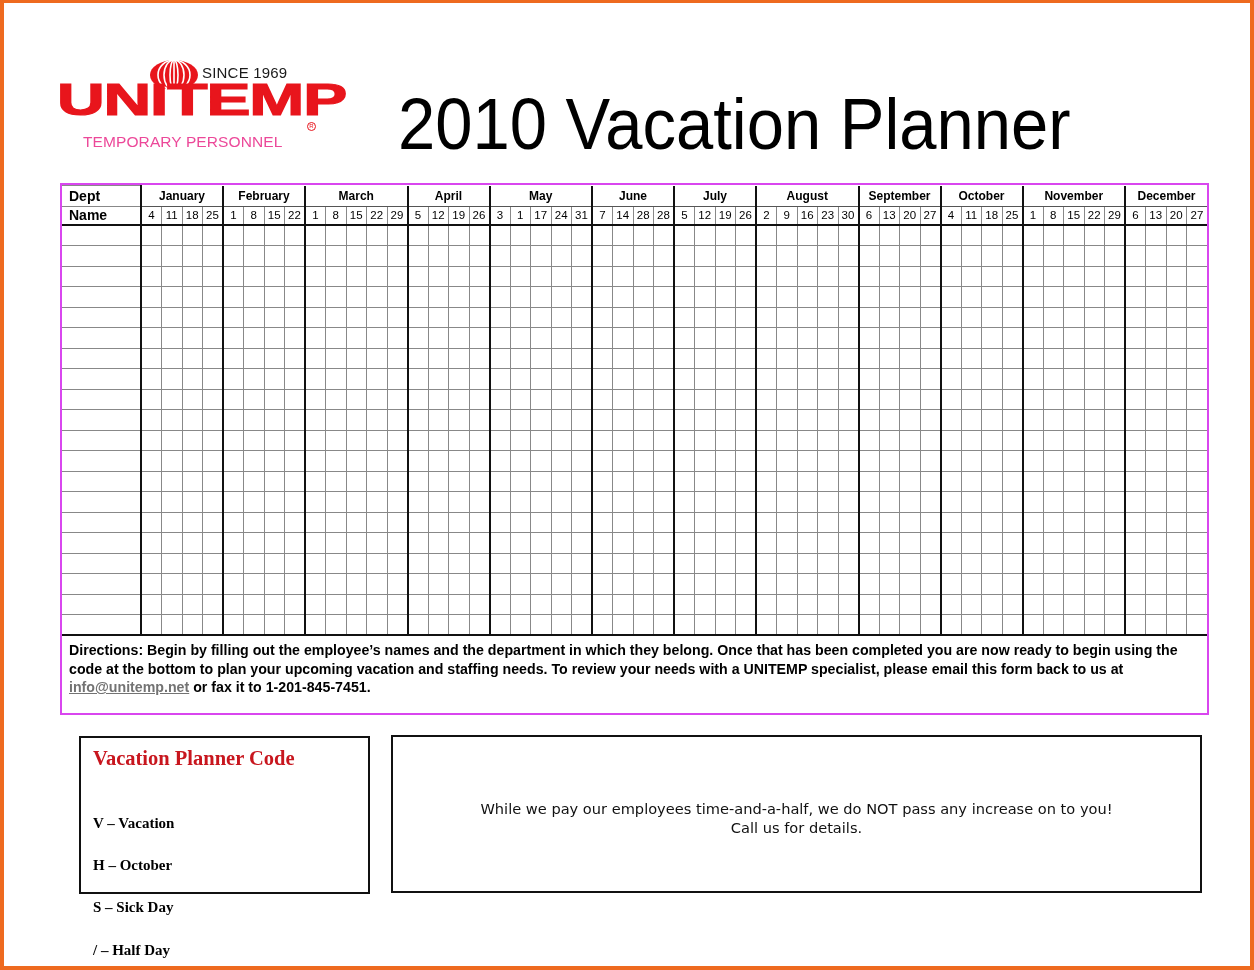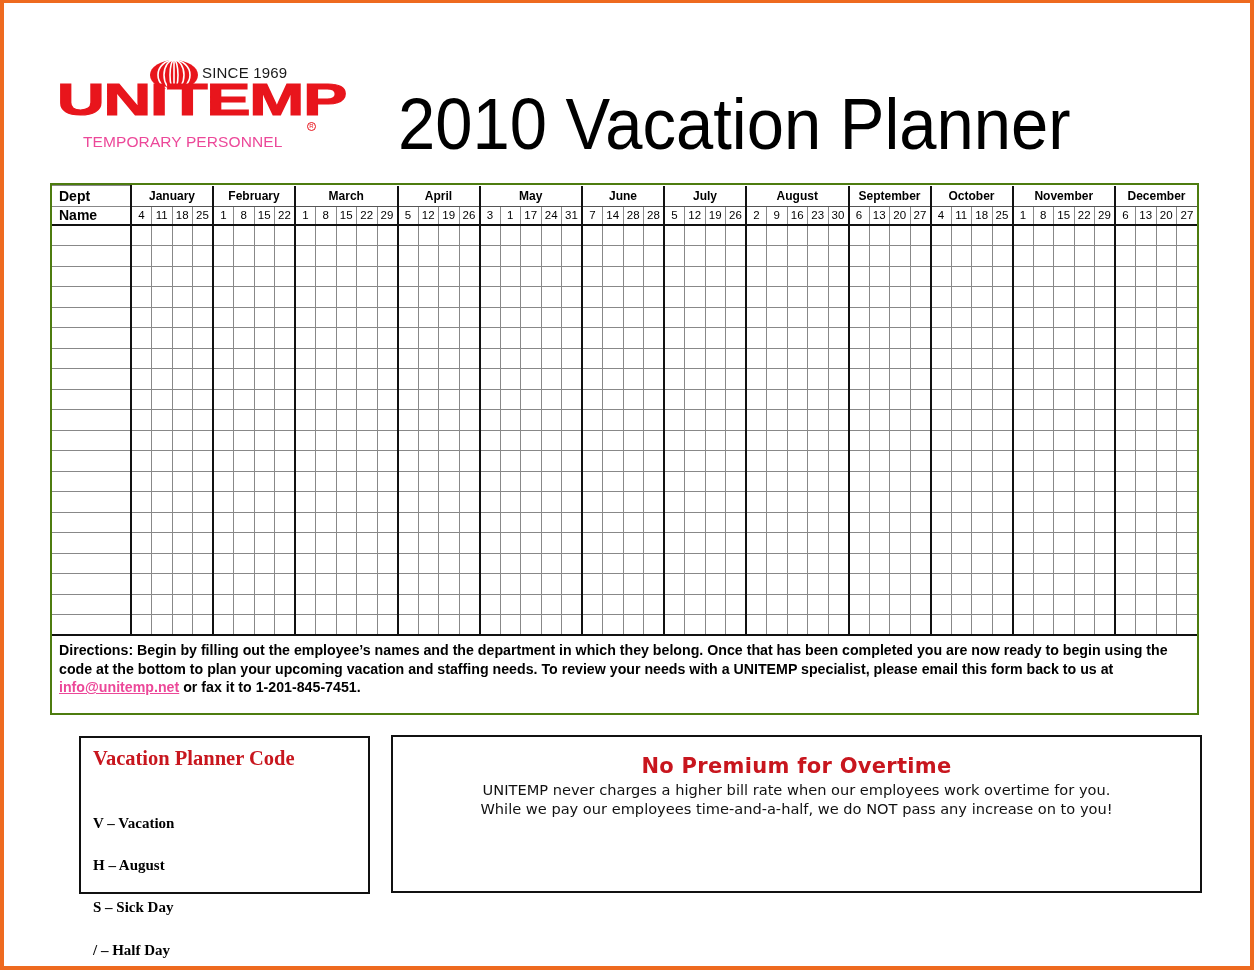--- a/index.html
+++ b/index.html
@@ -34,22 +34,22 @@
     letter-spacing: 0.1px;
   }
 
   .title {
     position: absolute; left: 398px; top: 88px; font-size: 72px; font-weight: normal;
     line-height: 1; white-space: nowrap; transform: scaleX(0.93); transform-origin: left top;
   }
 
   
   .planner {
-    position: absolute; left: 50px; top: 183px; width: 1149px; height: 532px;
-    border: 2px solid #4d7c0f;
+    position: absolute; left: 60px; top: 183px; width: 1149px; height: 532px;
+    border: 2px solid #d946ef;
   }
   table.grid { border-collapse: collapse; table-layout: fixed; position: absolute; left: 0; top: 0; }
   table.grid td, table.grid th {
     border: 1px solid #888; height: 20.5px; padding: 0; font-size: 11px; font-weight: normal;
     text-align: center; overflow: hidden; white-space: nowrap;
   }
   table.grid th.month {
     font-weight: bold; font-size: 12px; height: 19px; border-bottom: 1px solid #555;
     border-top: none;
   }
@@ -60,21 +60,21 @@
   table.grid td.week { font-size: 11.5px; height: 19px; border-bottom: 2px solid #111; }
   table.grid .mstart { border-left: 2px solid #111 !important; }
   table.grid .namecell { border-left: none; border-right: 2px solid #111; }
   table.grid tr.last td { border-bottom: 2px solid #111; }
   table.grid td.lastcol, table.grid th.lastcol { border-right: none; }
 
   .directions {
     position: absolute; left: 0; top: 450px; width: 1145px; padding: 6px 7px;
     font-size: 14.2px; font-weight: bold; line-height: 18.5px;
   }
-  .directions a { color: #ec4899; text-decoration: underline; }
+  .directions a { color: #737373; text-decoration: underline; }
 
   
   .legend {
     position: absolute; left: 79px; top: 736px; width: 291px; height: 158px;
     border: 2px solid #111; font-family: "Liberation Serif", serif;
   }
   .legend .legend-title {
     position: absolute; left: 12px; top: 9px; font-size: 20.5px; font-weight: bold; color: #c8161e;
   }
   .legend ul { list-style: none; position: absolute; left: 12px; top: 52px; }
@@ -1355,24 +1355,23 @@
 
   <div class="directions">
     <span>Directions:  Begin by filling out the employee’s names and the department in which they belong.  Once that has been completed you are now ready to begin using the code at the bottom to plan your upcoming vacation and staffing needs.  To review your needs with a UNITEMP specialist, please email this form back to us at </span><a>info@unitemp.net</a><span> or fax it to 1-201-845-7451.</span>
   </div>
 </div>
 
 <div class="legend">
   <div class="legend-title">Vacation Planner Code</div>
   <ul>
     <li>V – Vacation</li>
-    <li>H – August</li>
+    <li>H – October</li>
     <li>S – Sick Day</li>
     <li>/  – Half Day</li>
     <li>L – Long Term Leave</li>
   </ul>
 </div>
 
 <div class="promo">
-  <div class="promo-title">No Premium for Overtime</div>
-  <div class="line" style="top:44px;">UNITEMP never charges a higher bill rate when our employees work overtime for you.</div>
   <div class="line" style="top:63px;">While we pay our employees time-and-a-half, we do NOT pass any increase on to you!</div>
+  <div class="line" style="top:82px;">Call us for details.</div>
 </div>
 
 </body></html>

